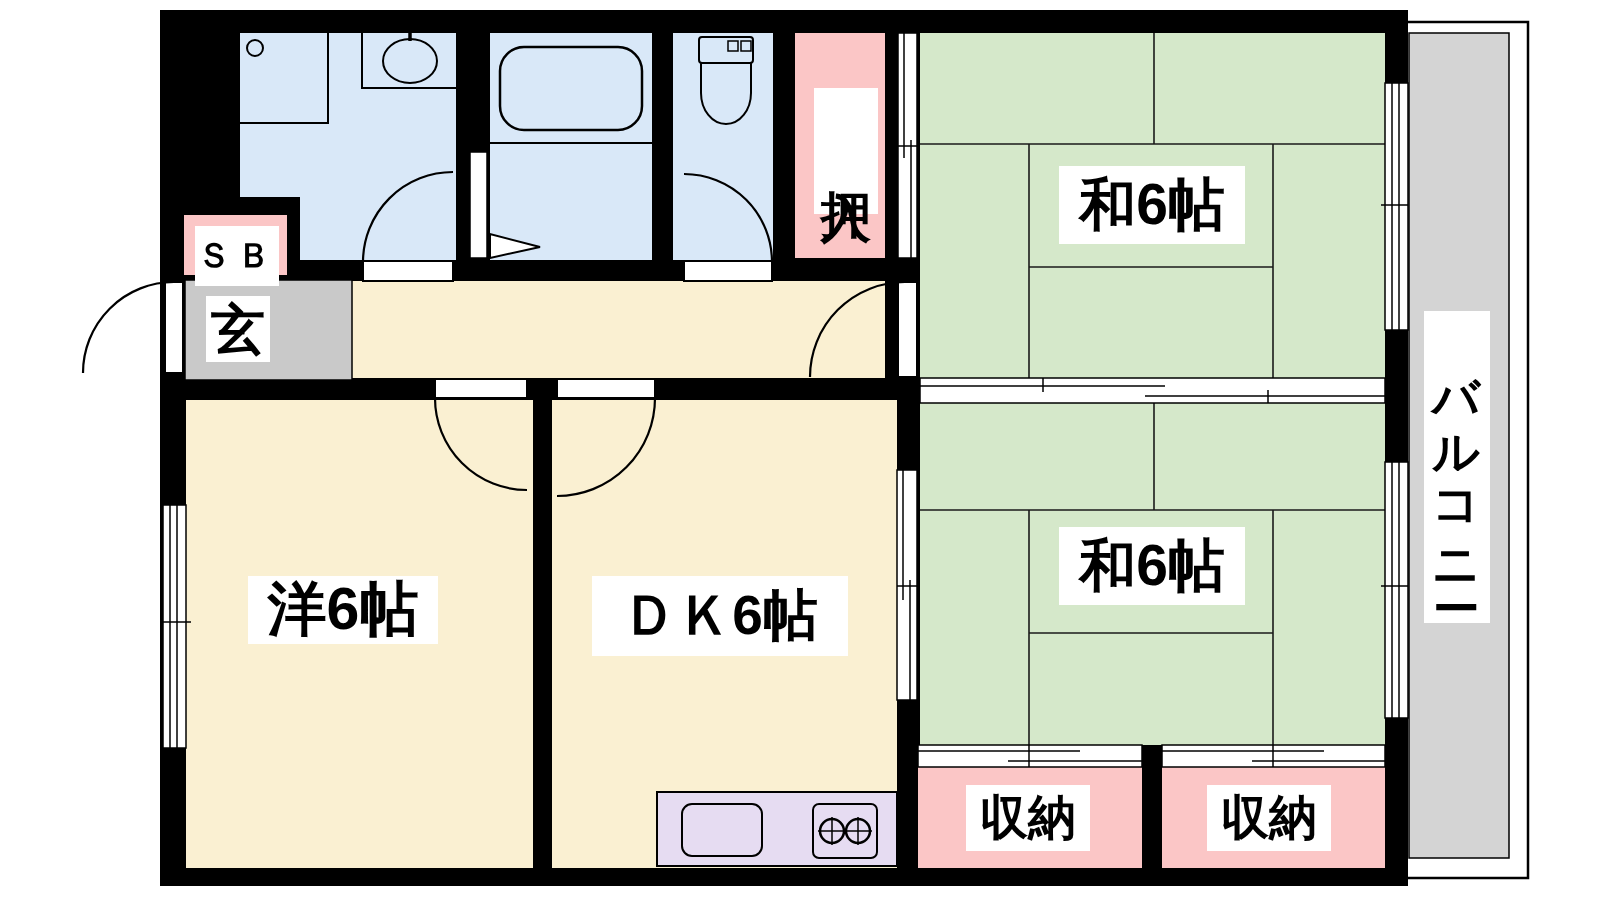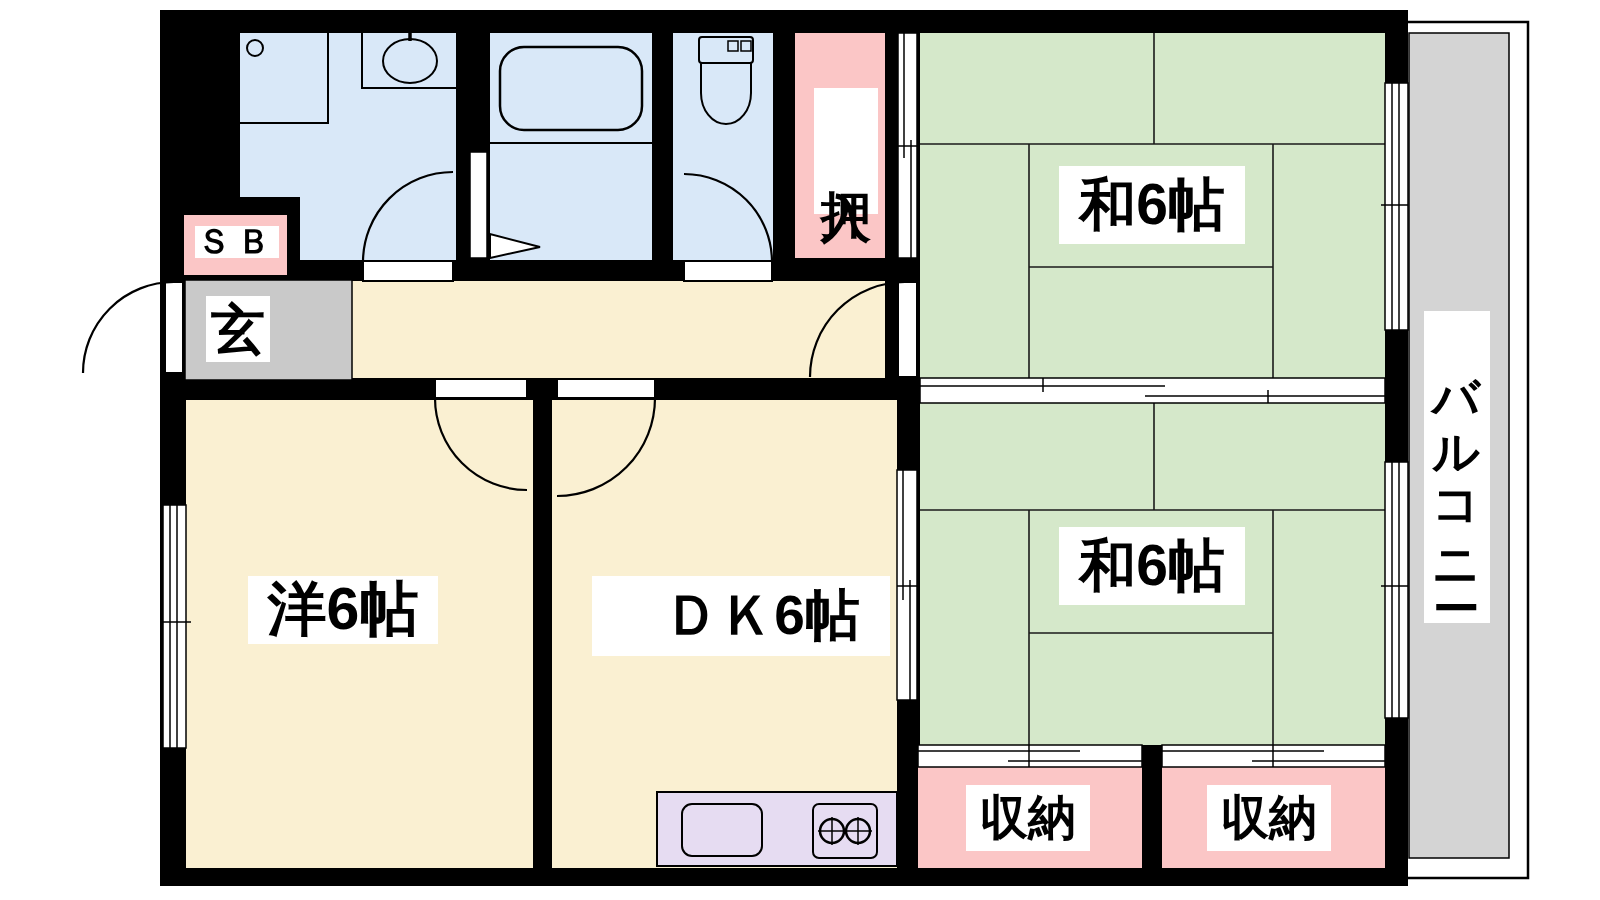--- a/index.html
+++ b/index.html
@@ -179,32 +179,32 @@
         <rect x="435" y="379" width="92" height="19" fill="#ffffff" stroke="#000" stroke-width="2"></rect>
         <path d="M435,398 A92,92 0 0 0 527,490" fill="none" stroke="#000" stroke-width="2.2"></path>
       </g>
       <g>
         <rect x="557" y="379" width="98" height="19" fill="#ffffff" stroke="#000" stroke-width="2"></rect>
         <path d="M655,398 A98,98 0 0 1 557,496" fill="none" stroke="#000" stroke-width="2.2"></path>
       </g>
     </g>
   </svg>
 
-  <div class="label" style="left:195px;top:226px;width:84px;height:32px;font-size:34px;letter-spacing:6px;">ＳＢ</div>
+  <div class="label" style="left:195px;top:226px;width:84px;height:60px;font-size:34px;letter-spacing:6px;">ＳＢ</div>
 
   <div class="label" style="left:206px;top:296px;width:64px;height:66px;font-size:54px;">玄</div>
 
   <div class="label vert" style="left:814px;top:88px;width:64px;height:126px;font-size:50px;">押入</div>
 
   <div class="label" style="left:1059px;top:166px;width:186px;height:78px;font-size:57px;">和6帖</div>
 
   <div class="label" style="left:1059px;top:527px;width:186px;height:78px;font-size:57px;">和6帖</div>
 
   <div class="label" style="left:248px;top:576px;width:190px;height:68px;font-size:59px;">洋6帖</div>
 
-  <div class="label" style="left:592px;top:576px;width:256px;height:80px;font-size:55px;padding-left:42px;">ＤＫ6帖</div>
+  <div class="label" style="left:592px;top:576px;width:256px;height:80px;font-size:55px;">ＤＫ6帖</div>
 
   <div class="label" style="left:966px;top:785px;width:124px;height:66px;font-size:48px;">収納</div>
 
   <div class="label" style="left:1207px;top:785px;width:124px;height:66px;font-size:48px;">収納</div>
 
   <div class="label vert" style="left:1424px;top:311px;width:66px;height:312px;font-size:47px;letter-spacing:6px;">バルコニー</div>
 </div>
 
 </body></html>

